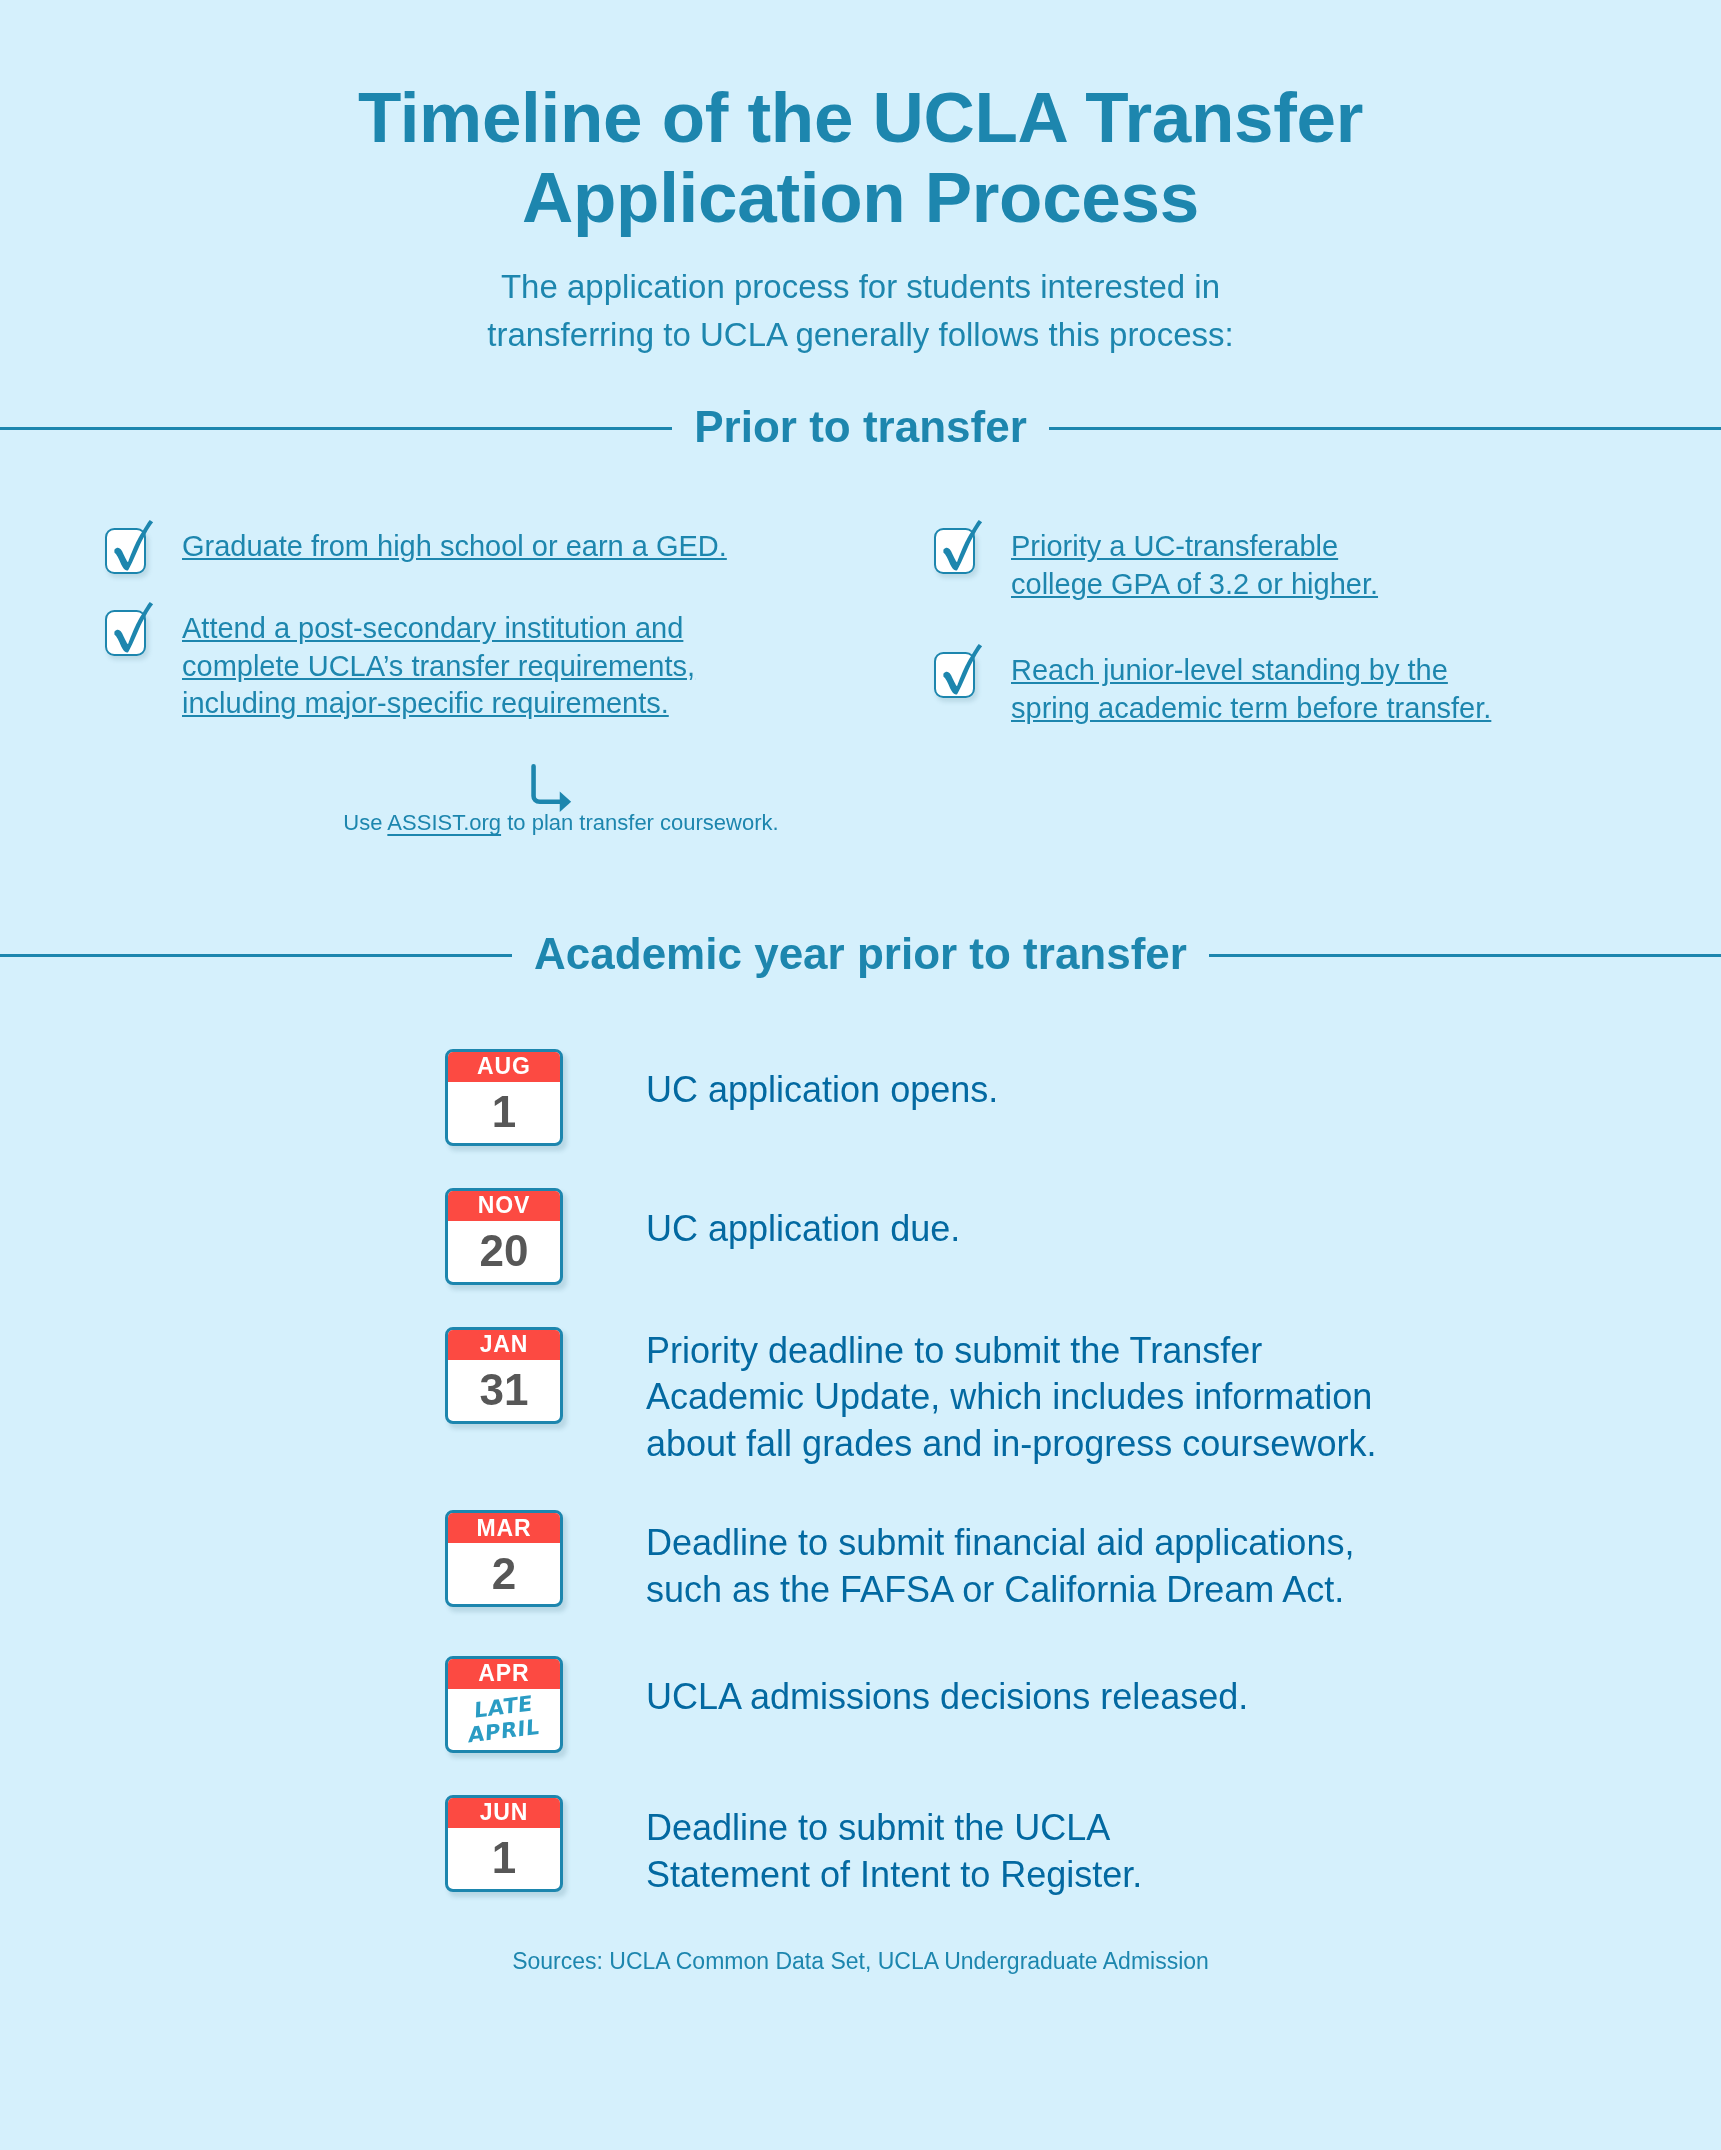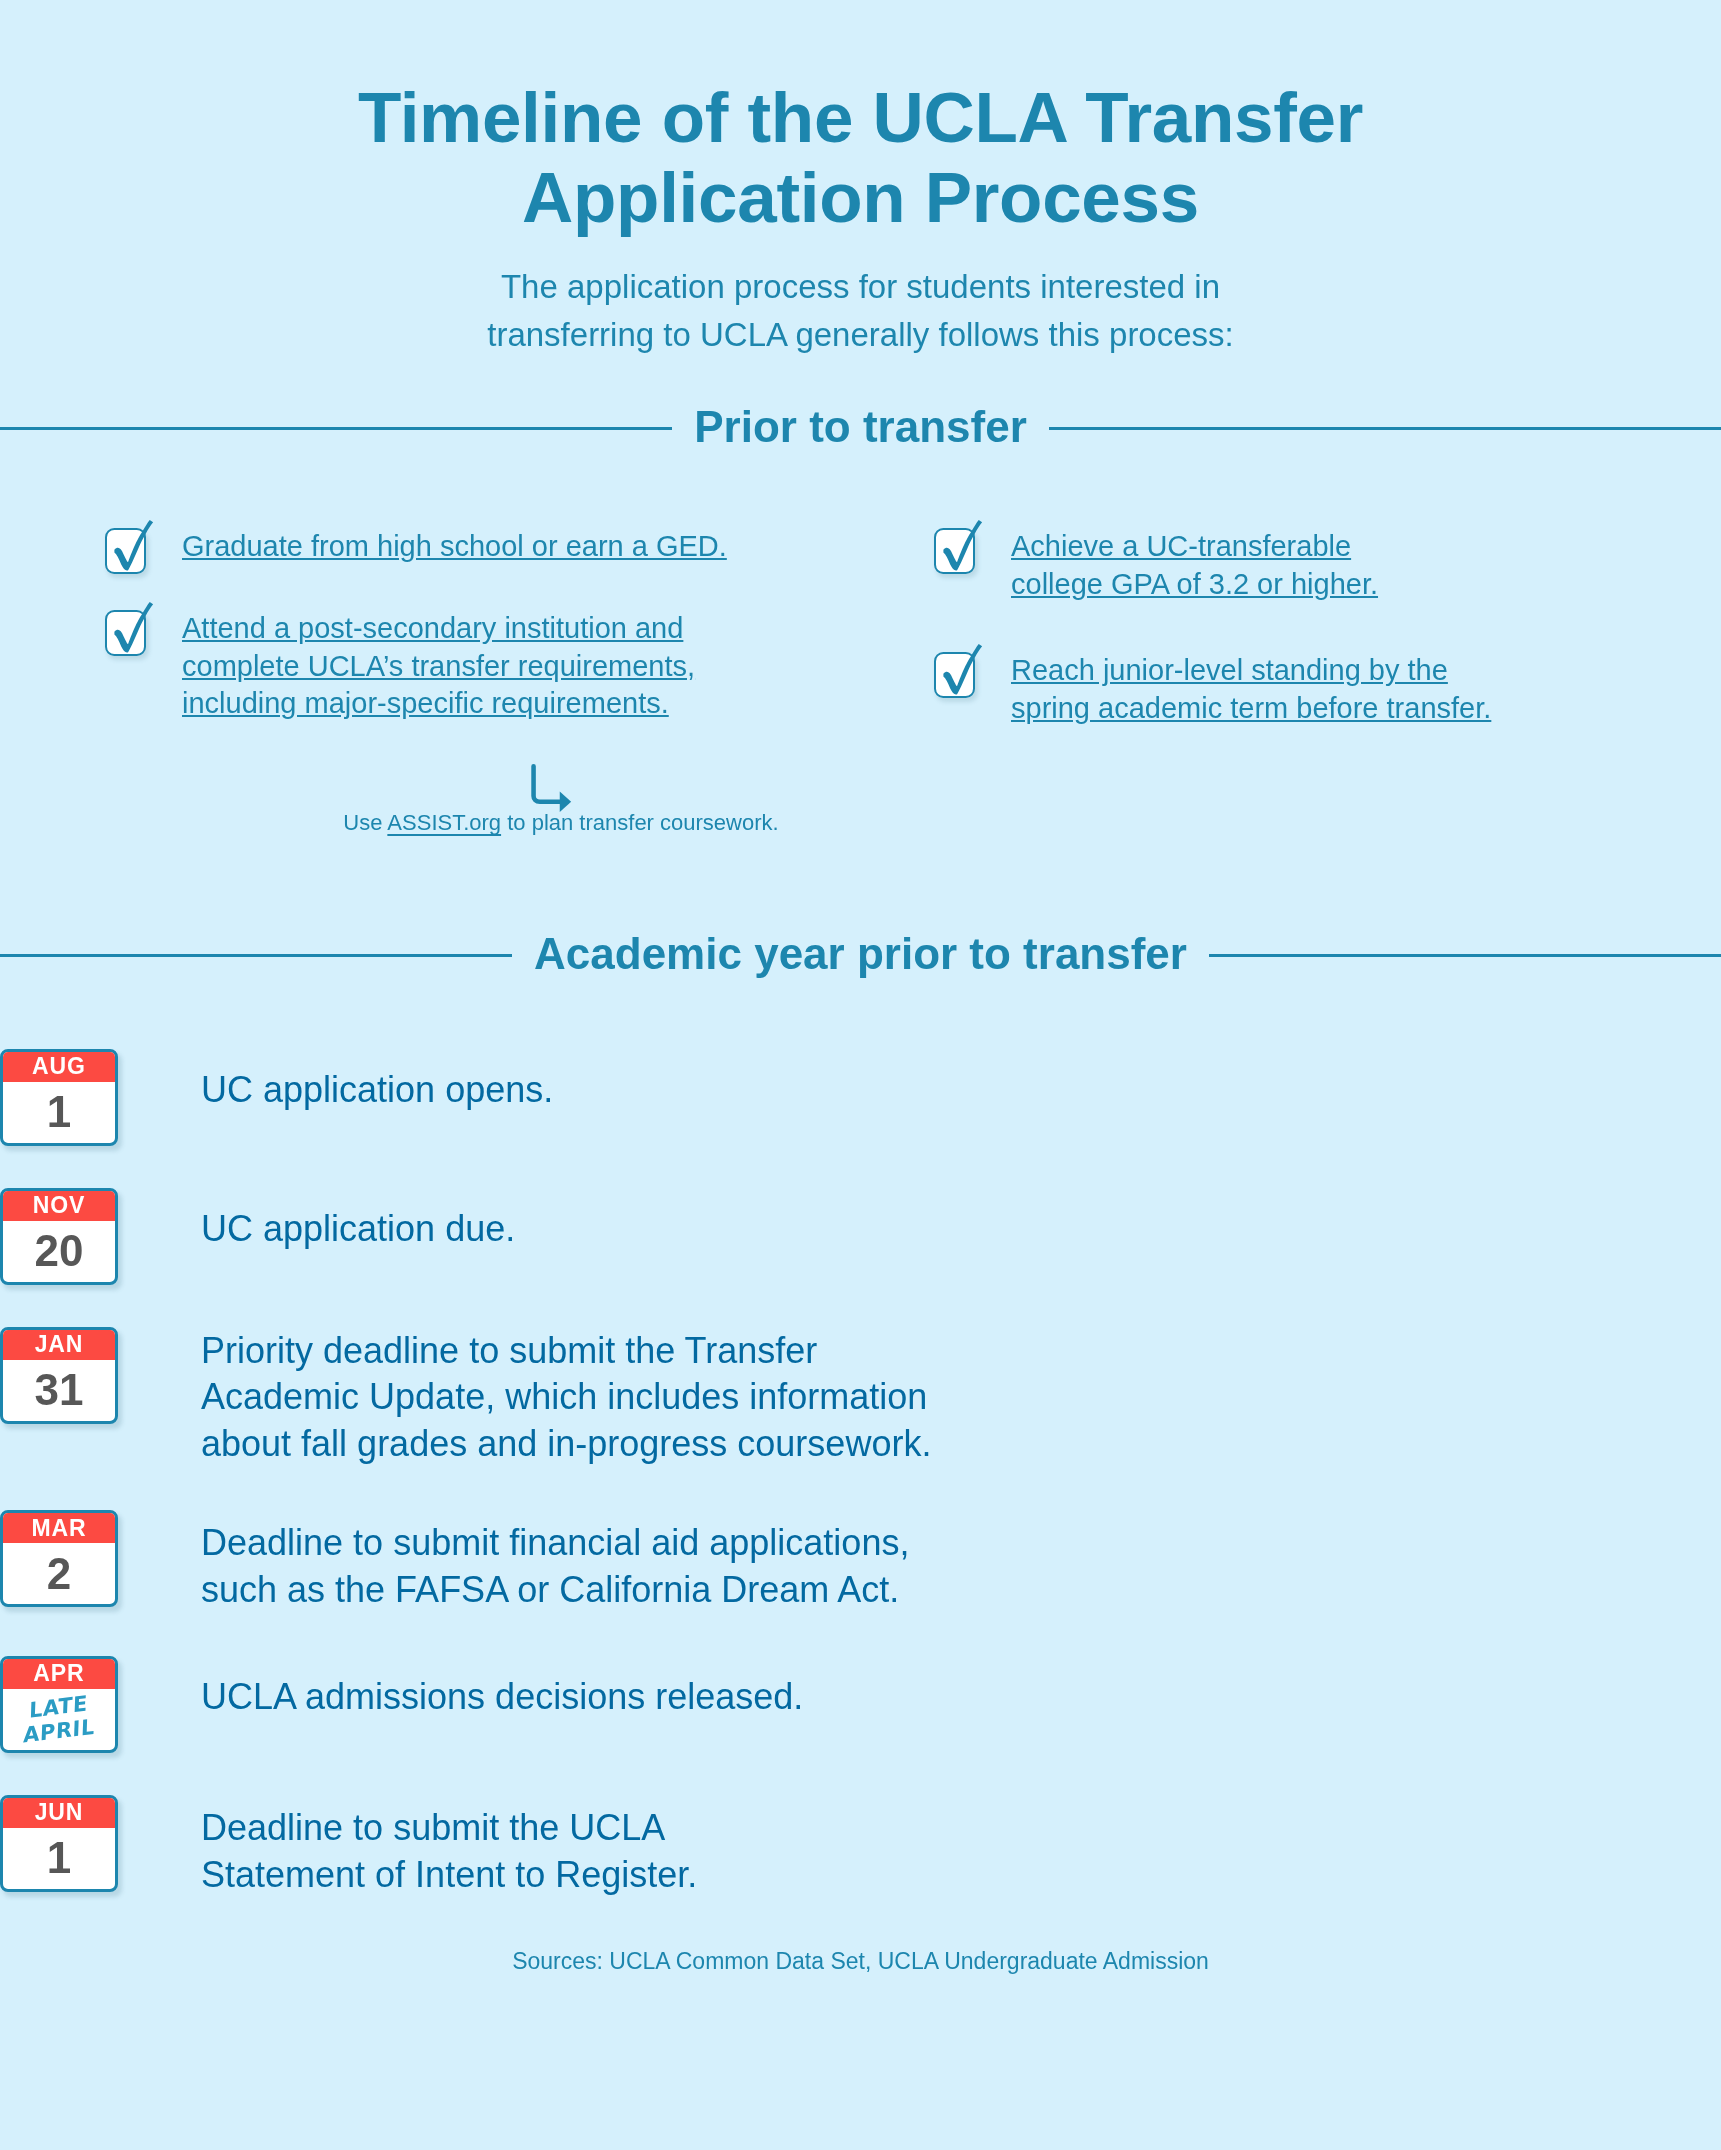--- a/index.html
+++ b/index.html
@@ -134,20 +134,21 @@
     line-height: 1;
   }
   .subnote-text u {
     text-decoration: underline;
     text-underline-offset: 4px;
   }
 
   
   .timeline {
     margin-top: 69px;
+    padding-left: 445px;
   }
   .tl-row {
     display: flex;
     align-items: flex-start;
     margin-bottom: 42px;
   }
   .cal {
     position: relative;
     flex: 0 0 auto;
     width: 118px;
@@ -279,21 +280,21 @@
   <div class="check-col right">
 
     <div class="check-item">
       <div class="checkbox">
         <div class="box"></div>
         <svg viewBox="0 0 86 98">
           <path d="M20 52 C26 46 31 48 36 60 C41 70 43 74 44 74 C46 70 54 44 68 22 C74 12 78 5 82 0 L88 4 C80 14 70 32 62 50 C54 68 48 82 44 88 C40 90 36 86 32 78 C28 68 24 60 20 57 Z" fill="#1d86ae"></path>
         </svg>
       </div>
       <div class="check-text">
-        <span class="ln">Achieve a UC-transferable</span>
+        <span class="ln">Priority a UC-transferable</span>
         <span class="ln">college GPA of 3.2 or higher.</span>
       </div>
     </div>
 
     <div class="check-item">
       <div class="checkbox">
         <div class="box"></div>
         <svg viewBox="0 0 86 98">
           <path d="M20 52 C26 46 31 48 36 60 C41 70 43 74 44 74 C46 70 54 44 68 22 C74 12 78 5 82 0 L88 4 C80 14 70 32 62 50 C54 68 48 82 44 88 C40 90 36 86 32 78 C28 68 24 60 20 57 Z" fill="#1d86ae"></path>
         </svg>

